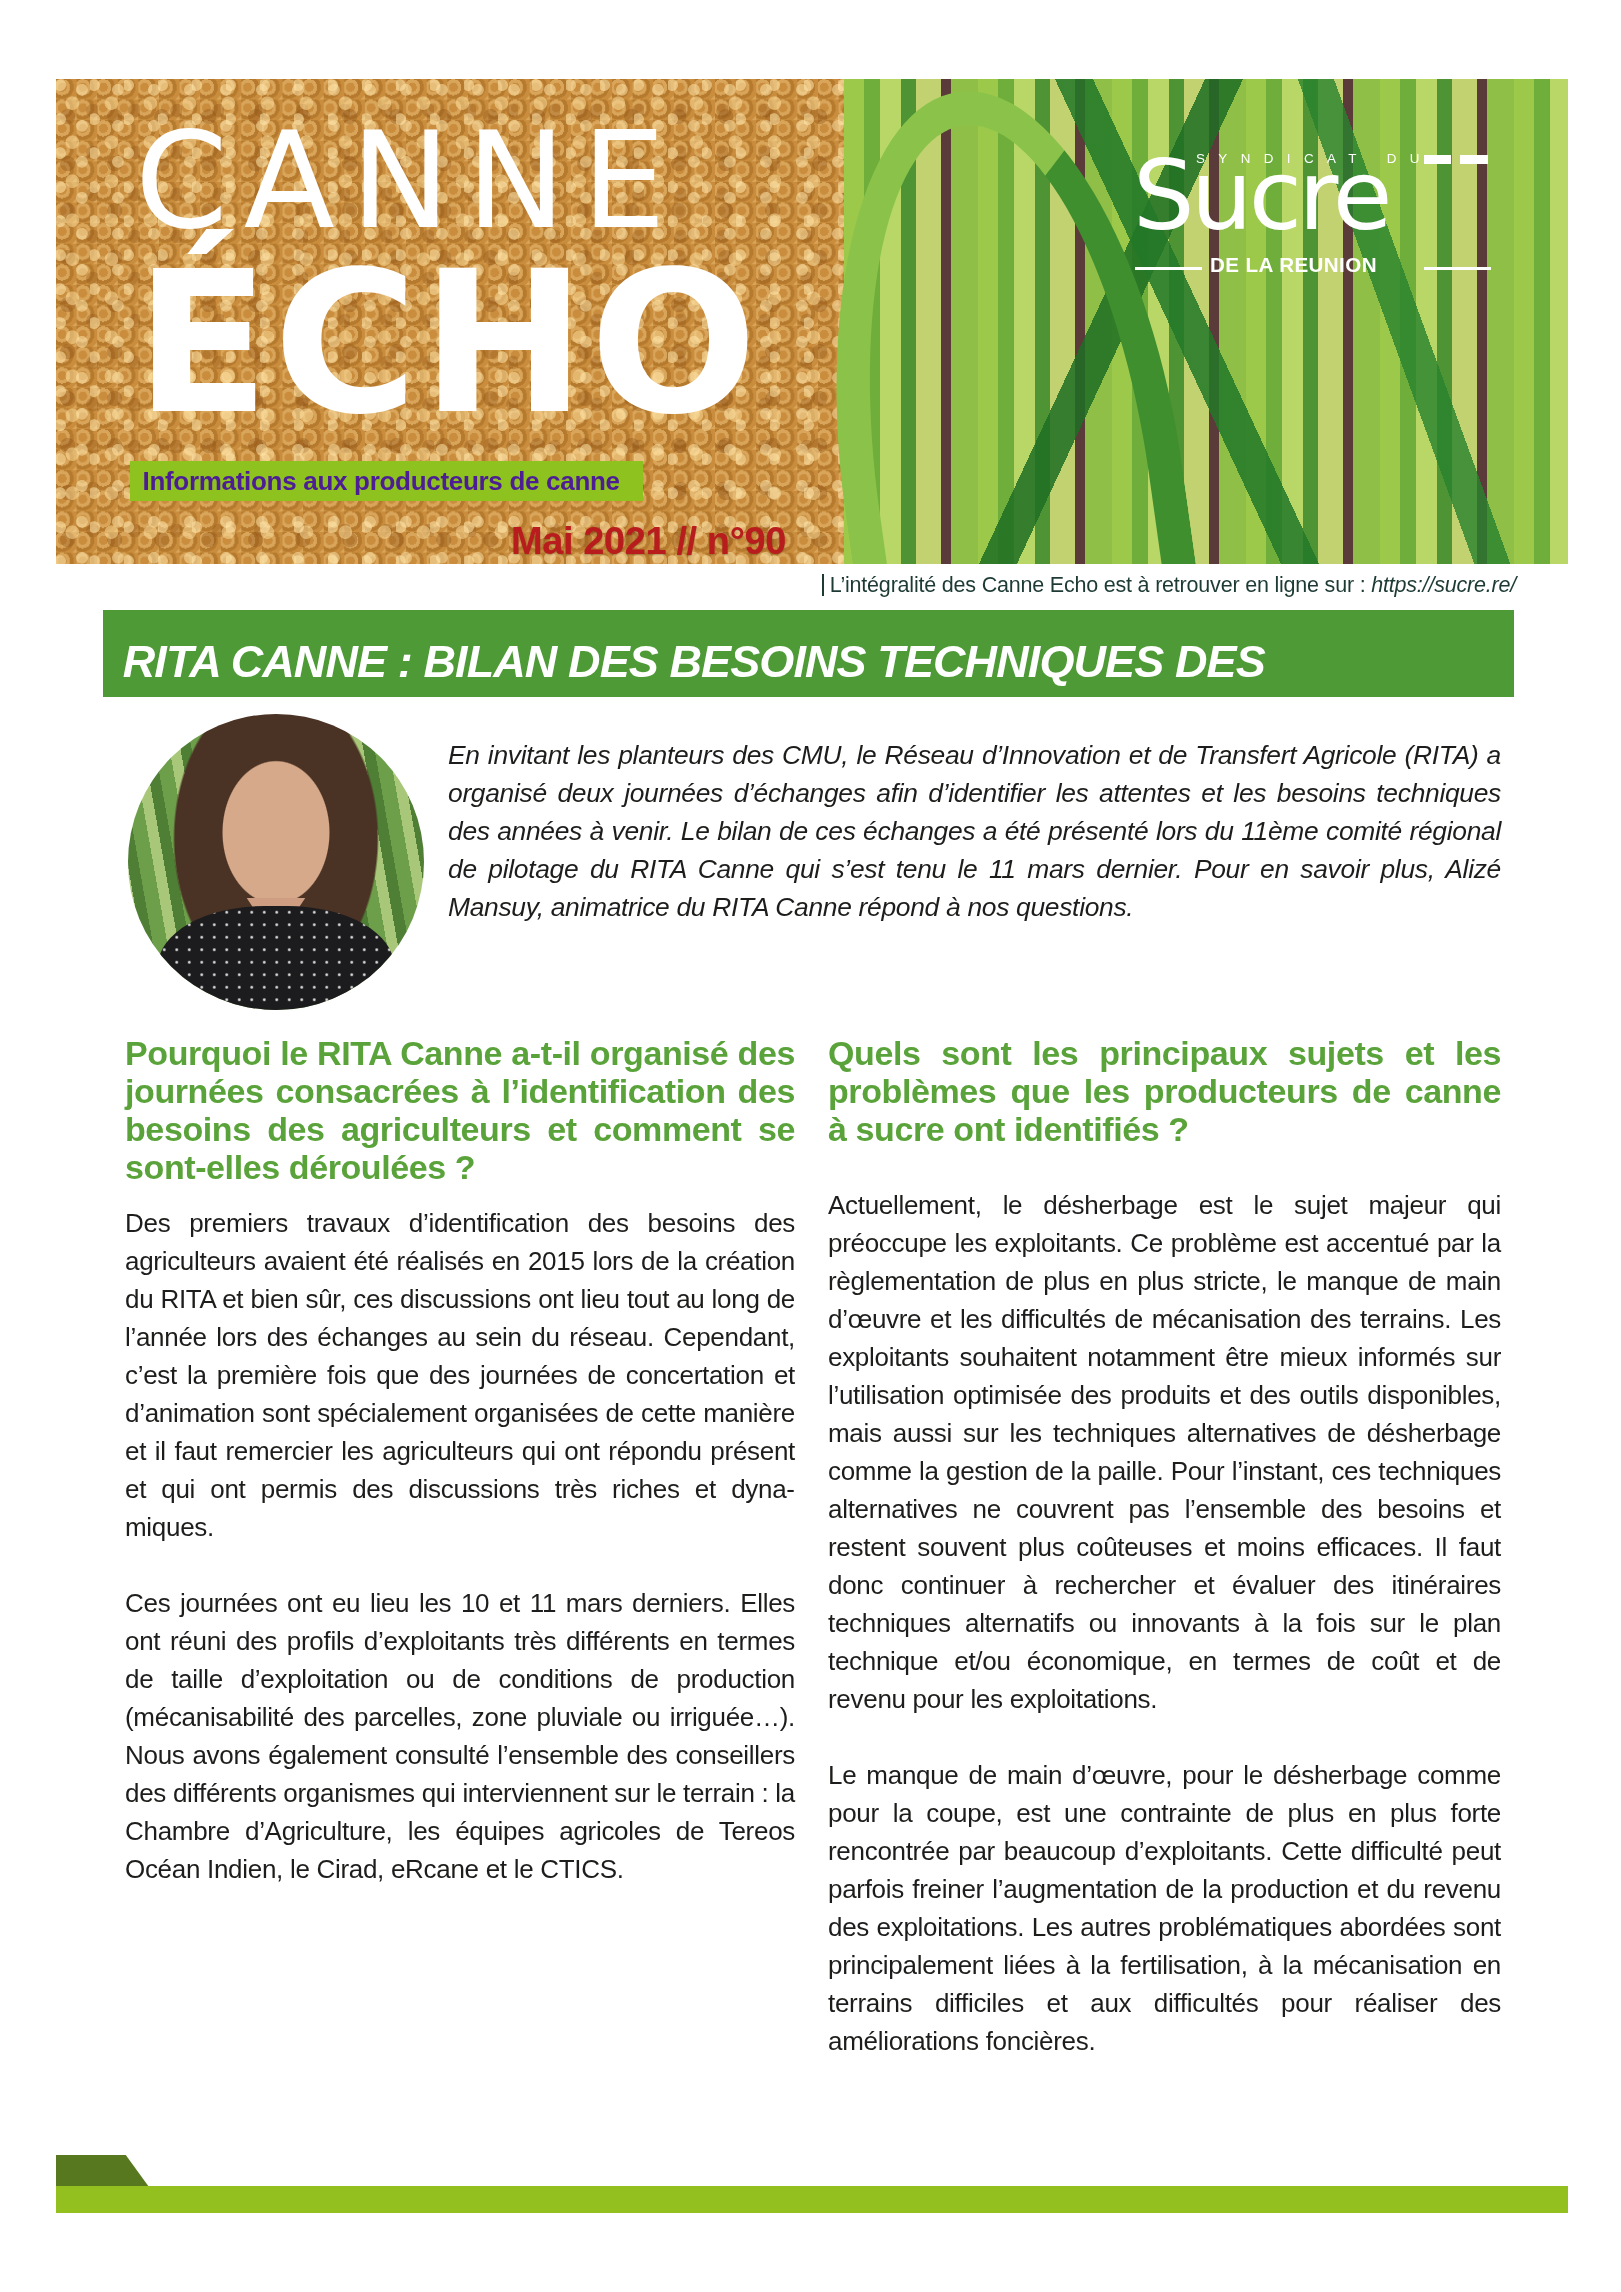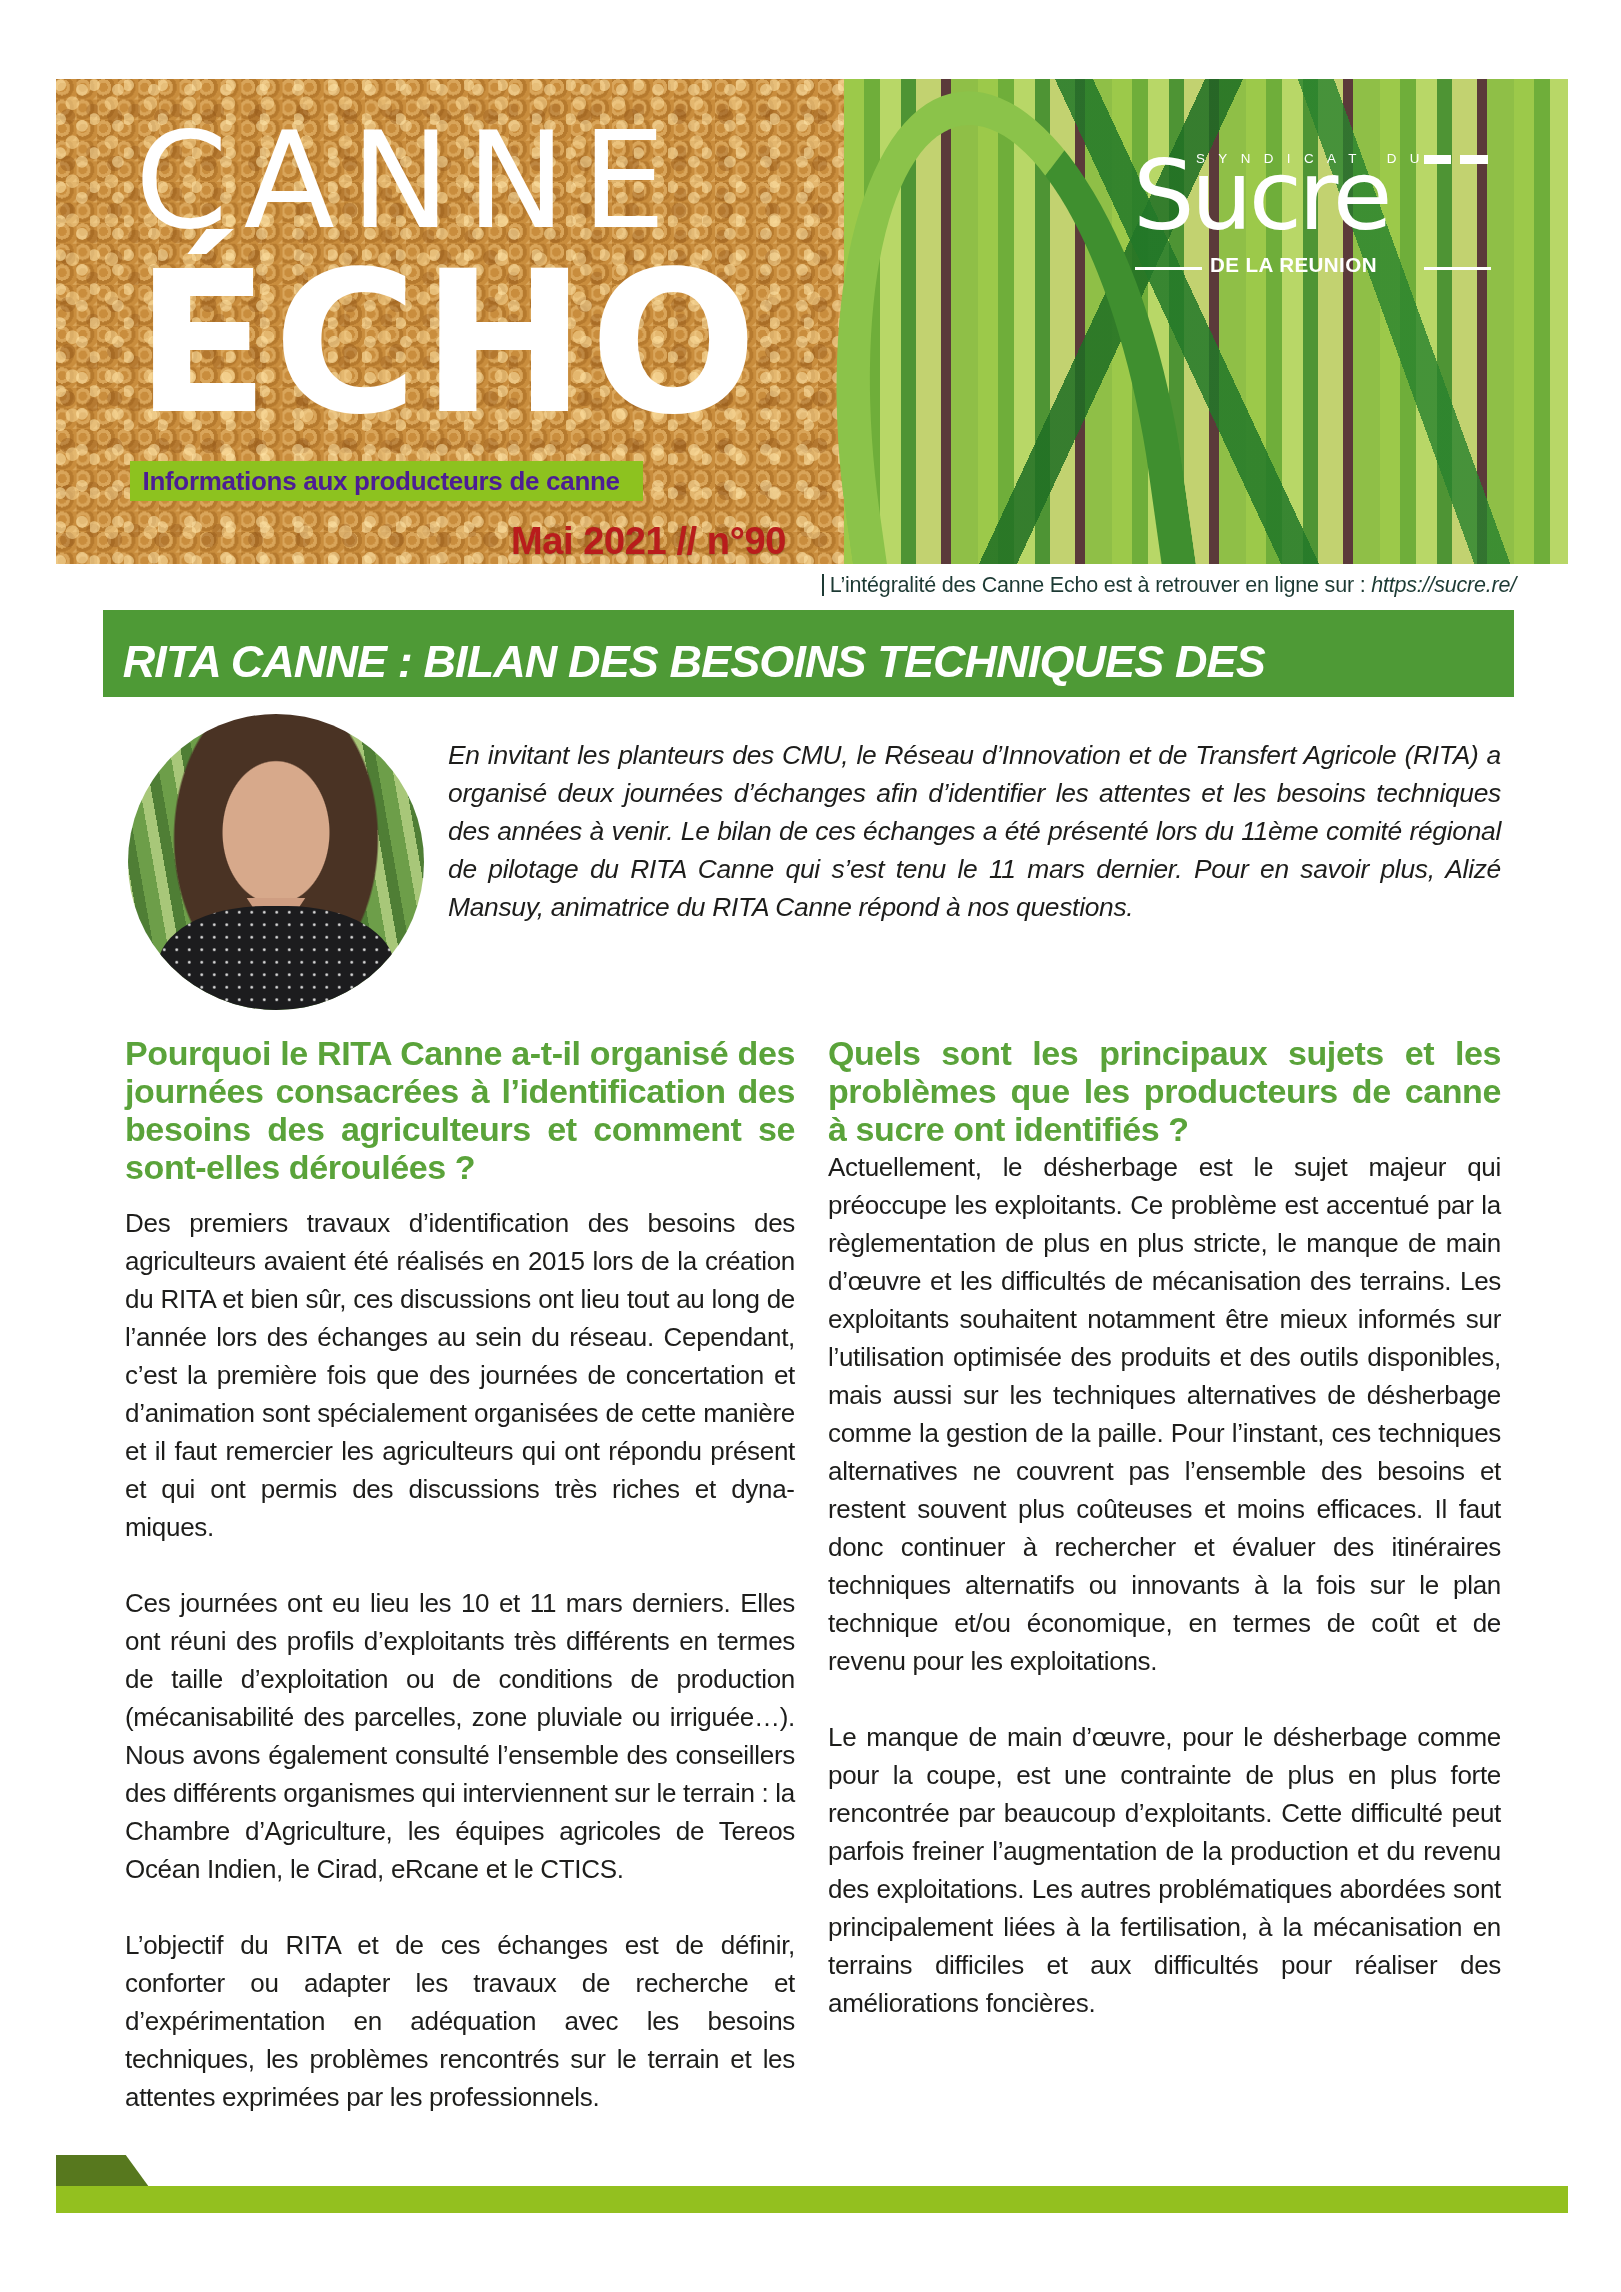--- a/index.html
+++ b/index.html
@@ -85,21 +85,21 @@
     font-style: italic; font-size: 26.4px; line-height: 38px; text-align: justify; color: #1d1d1b; letter-spacing: -0.3px;
   }
 
   
   .col { position: absolute; top: 1034px; width: 670px; }
   .col.left { left: 125px; }
   .col.right { left: 828px; width: 673px; }
   .question { color: #5aa33a; font-weight: bold; font-size: 34px; line-height: 38px; text-align: justify; letter-spacing: -0.4px; }
   .col p.body { font-size: 26px; line-height: 38px; text-align: justify; color: #1d1d1b; letter-spacing: -0.3px; }
   .col.left .question { margin-bottom: 18px; }
-  .col.right .question { }
+  .col.right .question { margin-bottom: 38px; }
   .gap { height: 38px; }
 
   
   .footer-tab { position: absolute; left: 56px; top: 2155px; width: 93px; height: 32px; background: #57781e;
     clip-path: polygon(0 0, 75% 0, 100% 100%, 0 100%); }
   .footer-bar { position: absolute; left: 56px; top: 2186px; width: 1512px; height: 27px; background: #93c01f; }
 </style>
 </head>
 <body>
 
@@ -137,21 +137,20 @@
   <div class="shirt"></div>
 </div>
 <p class="intro">En invitant les planteurs des CMU, le Réseau d’Innovation et de Transfert Agricole (RITA) a organisé deux journées d’échanges afin d’identifier les attentes et les besoins techniques des années à venir. Le bilan de ces échanges a été présenté lors du 11ème comité régional de pilotage du RITA Canne qui s’est tenu le 11 mars dernier. Pour en savoir plus, Alizé Mansuy, animatrice du RITA Canne répond à nos  questions.</p>
 
 <div class="col left">
   <h3 class="question">Pourquoi le RITA Canne a-t-il organisé des journées consacrées à l’identification des besoins des agriculteurs et comment se sont-elles déroulées ?</h3>
   <p class="body">Des premiers travaux d’identification des besoins des agriculteurs avaient été réalisés en 2015 lors de la création du RITA et bien sûr, ces discussions ont lieu tout au long de l’année lors des échanges au sein du réseau. Cependant, c’est la première fois que des journées de concertation et d’animation sont spécialement organisées de cette manière et il faut remercier les agriculteurs qui ont répondu présent et qui ont permis des discussions très riches et dyna­miques.</p>
   <div class="gap"></div>
   <p class="body">Ces journées ont eu lieu les 10 et 11 mars derniers. Elles ont réuni des profils d’exploitants très différents en termes de taille d’exploitation ou de conditions de production (mécanisabilité des parcelles, zone pluviale ou irriguée…). Nous avons également consulté l’ensemble des conseillers des différents organismes qui interviennent sur le terrain : la Chambre d’Agriculture, les équipes agricoles de Tereos Océan Indien, le Cirad, eRcane et le CTICS.</p>
   <div class="gap"></div>
-  <p class="body">L’objectif du RITA et de ces échanges est de définir, conforter ou adapter les travaux de recherche et d’expérimentation en adéquation avec les besoins techniques, les problèmes rencontrés sur le terrain et les attentes exprimées par les professionnels.</p>
 </div>
 
 <div class="col right">
   <h3 class="question">Quels sont les principaux sujets et les problèmes que les producteurs de canne à sucre ont identifiés ?</h3>
   <p class="body">Actuellement, le désherbage est le sujet majeur qui préoccupe les exploitants. Ce problème est accentué par la règlementation de plus en plus stricte, le manque de main d’œuvre et les difficultés de mécanisation des terrains. Les exploitants souhaitent notamment être mieux informés sur l’utilisation optimisée des produits et des outils disponibles, mais aussi sur les techniques alternatives de désherbage comme la gestion de la paille. Pour l’instant, ces techniques alternatives ne couvrent pas l’ensemble des besoins et restent souvent plus coûteuses et moins efficaces. Il faut donc continuer à rechercher et évaluer des itinéraires techniques alternatifs ou innovants à la fois sur le plan technique et/ou économique, en termes de coût et de revenu pour les exploitations.</p>
   <div class="gap"></div>
   <p class="body">Le manque de main d’œuvre, pour le désherbage comme pour la coupe, est une contrainte de plus en plus forte rencontrée par beaucoup d’exploitants. Cette difficulté peut parfois freiner l’augmentation de la production et du revenu des exploitations. Les autres problématiques abordées sont principa­lement liées à la fertilisation, à la mécanisation en terrains difficiles et aux difficultés pour réaliser des améliorations foncières.</p>
 </div>
 
 <div class="footer-tab"></div>

